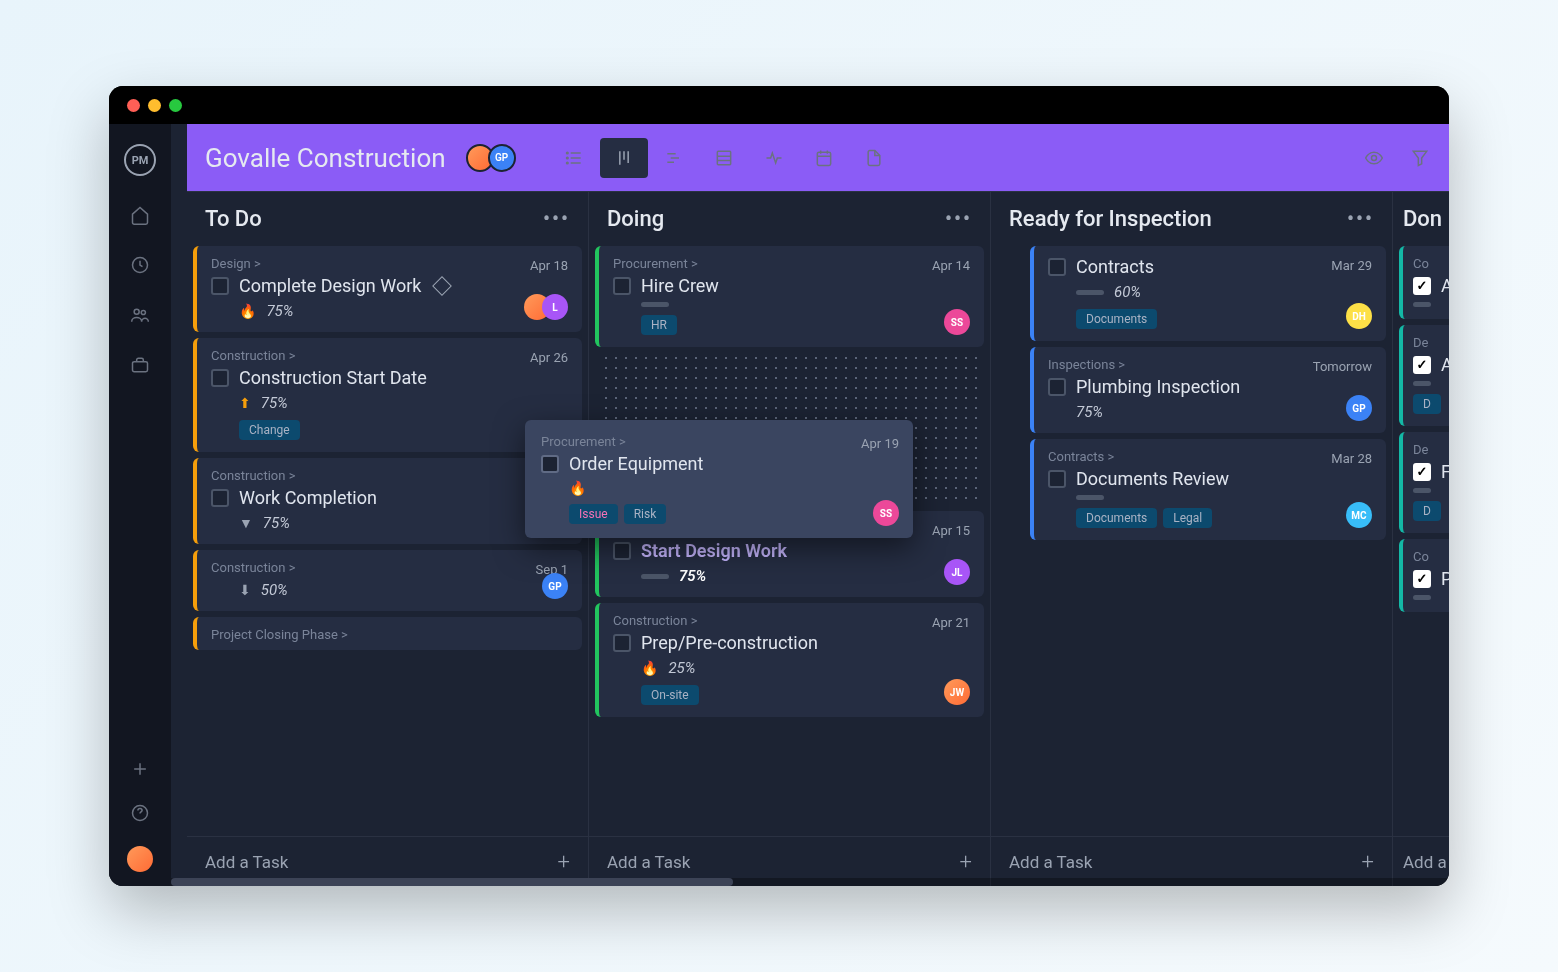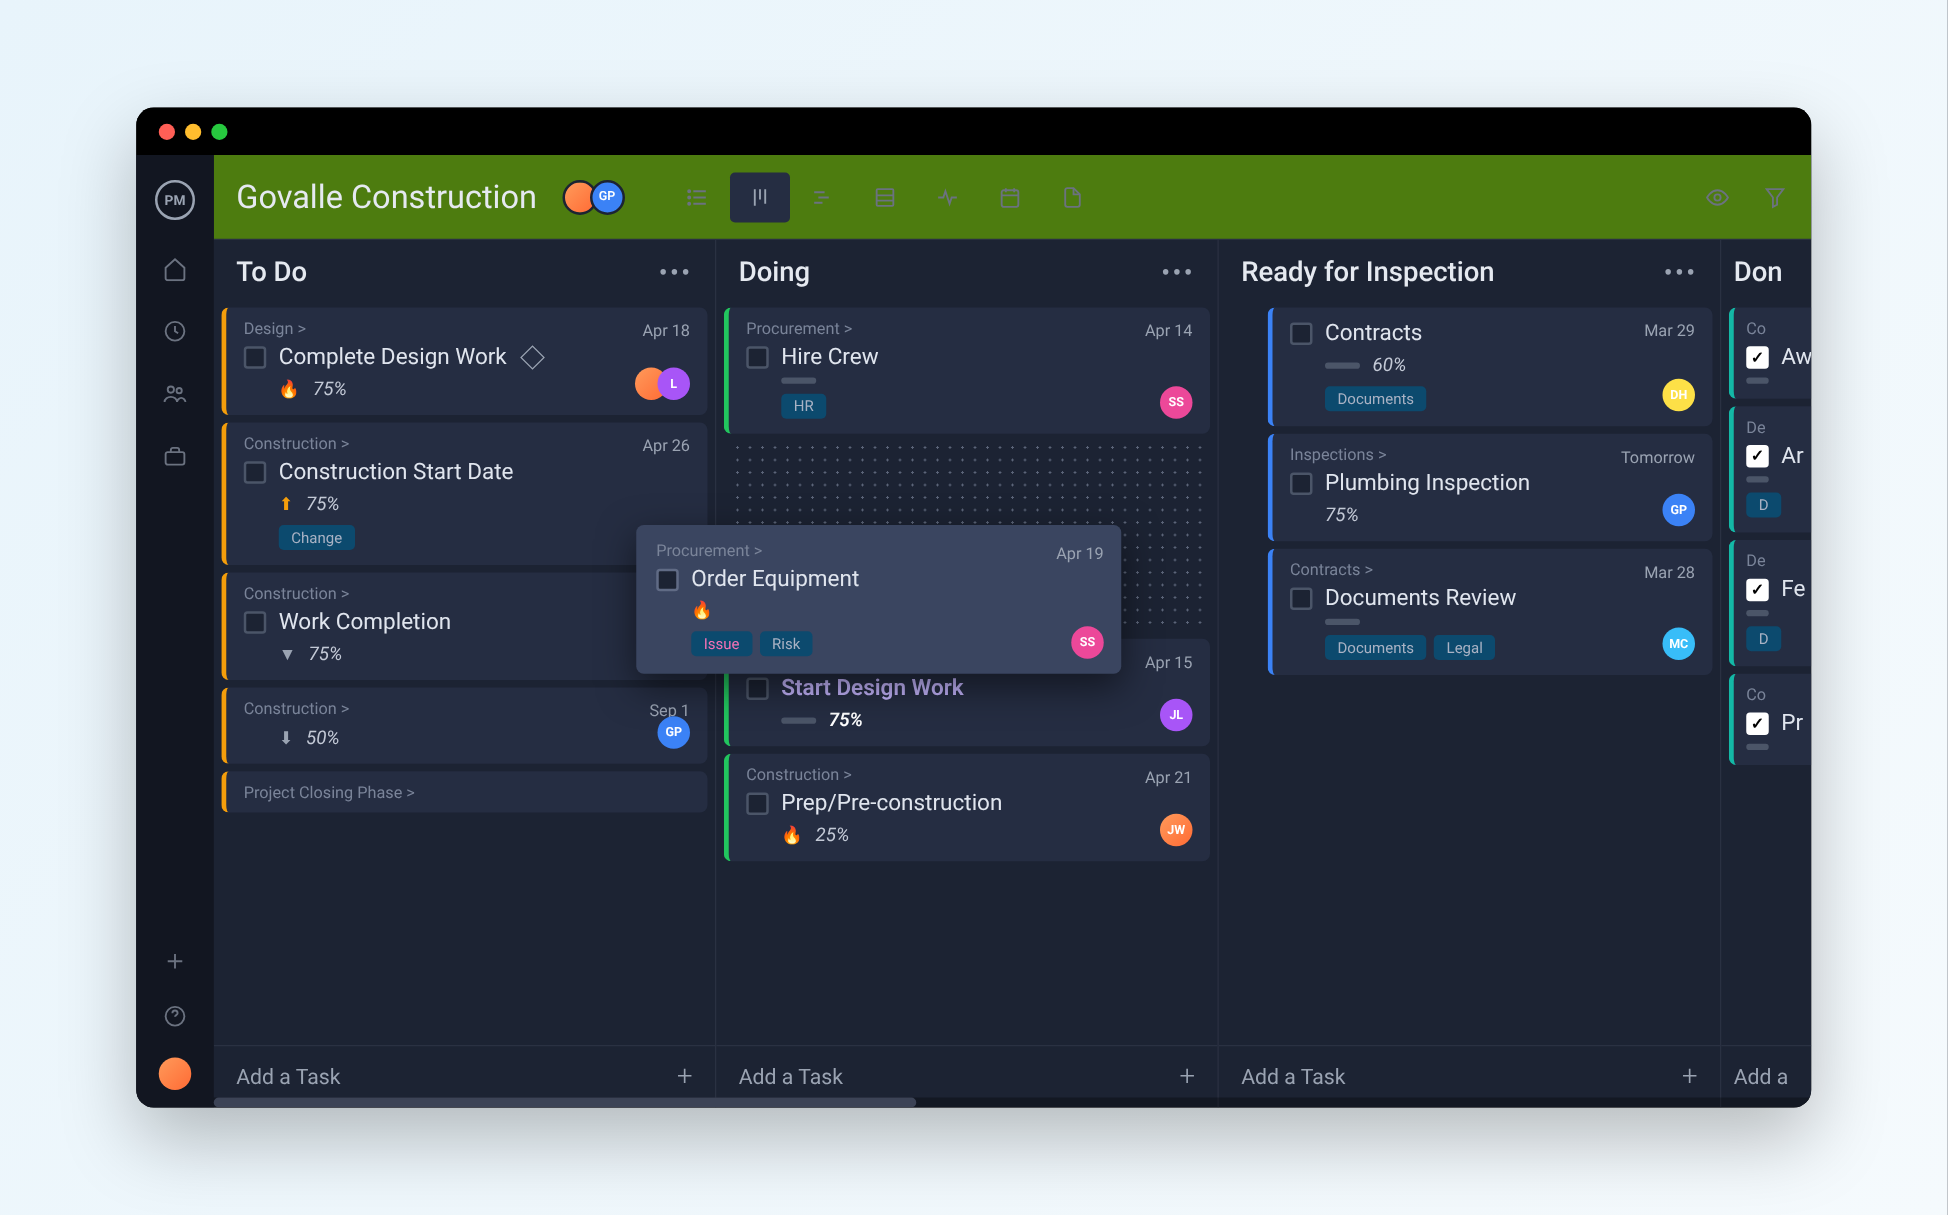--- a/index.html
+++ b/index.html
@@ -30,20 +30,21 @@
   gap: 8px;
 }
 .traffic-light { width: 13px; height: 13px; border-radius: 50%; }
 .tl-red { background: #ff5f56; }
 .tl-yellow { background: #ffbd2e; }
 .tl-green { background: #27c93f; }
 .app-body {
   display: flex;
   height: calc(100% - 38px);
   background: #1c2333;
+  gap: 16px;
 }
 .sidebar {
   width: 62px;
   background: #121621;
   display: flex;
   flex-direction: column;
   align-items: center;
   padding-top: 20px;
   gap: 28px;
   position: relative;
@@ -67,21 +68,21 @@
   display: flex; flex-direction: column; gap: 22px; align-items: center;
 }
 .main {
   flex: 1;
   display: flex;
   flex-direction: column;
   overflow: hidden;
 }
 .header {
   height: 68px;
-  background: #4d7c0f;
+  background: #8b5cf6;
   border-bottom: 1px solid #2a3142;
   display: flex;
   align-items: center;
   padding: 16px 18px;
   gap: 14px;
 }
 .project-title {
   color: #e5e9f0;
   font-size: 26px;
   font-weight: 400;
@@ -543,20 +544,23 @@
               <div class="card-breadcrumb">Construction &gt;</div>
               <div class="card-title-row">
                 <div class="checkbox"></div>
                 <span class="card-title">Prep/Pre-construction</span>
               </div>
               <div class="card-date">Apr 21</div>
               <div class="card-meta">
                 <span class="priority-icon">🔥</span>
                 <span class="progress-text">25%</span>
               </div>
+              <div class="tag-row">
+                  <span class="tag">On-site</span>
+                </div>
               <div class="card-avatar">
                   <div class="sm-avatar av-orange">JW</div>
                 </div>
             </div>
           </div>
           <div class="add-task">
             <span>Add a Task</span>
             <span class="plus">+</span>
           </div>
         </div>

